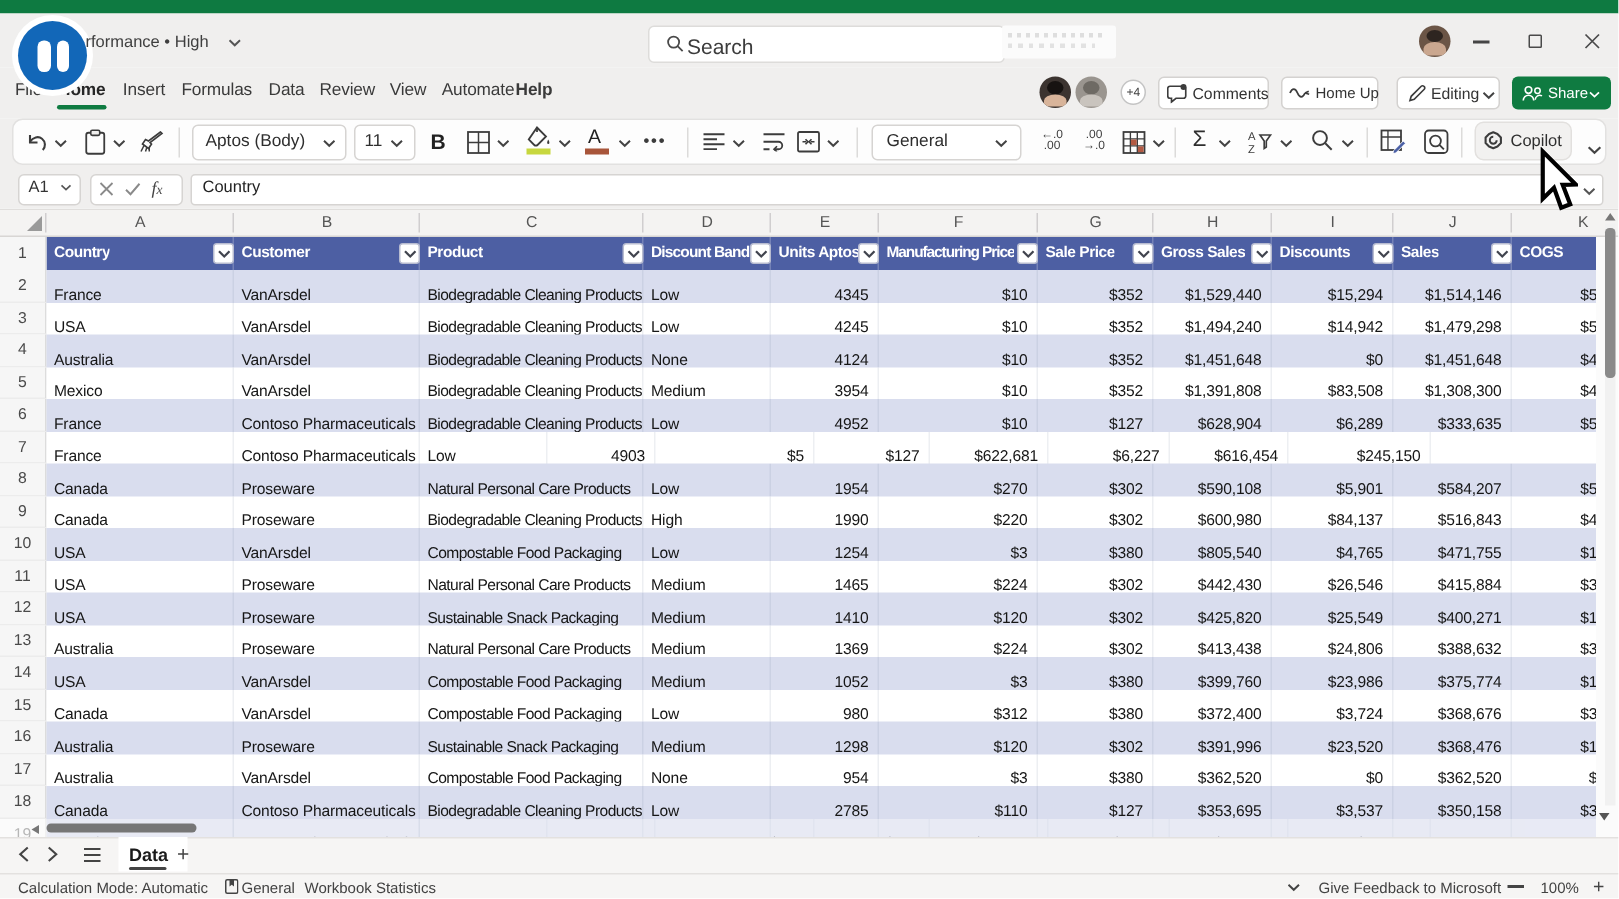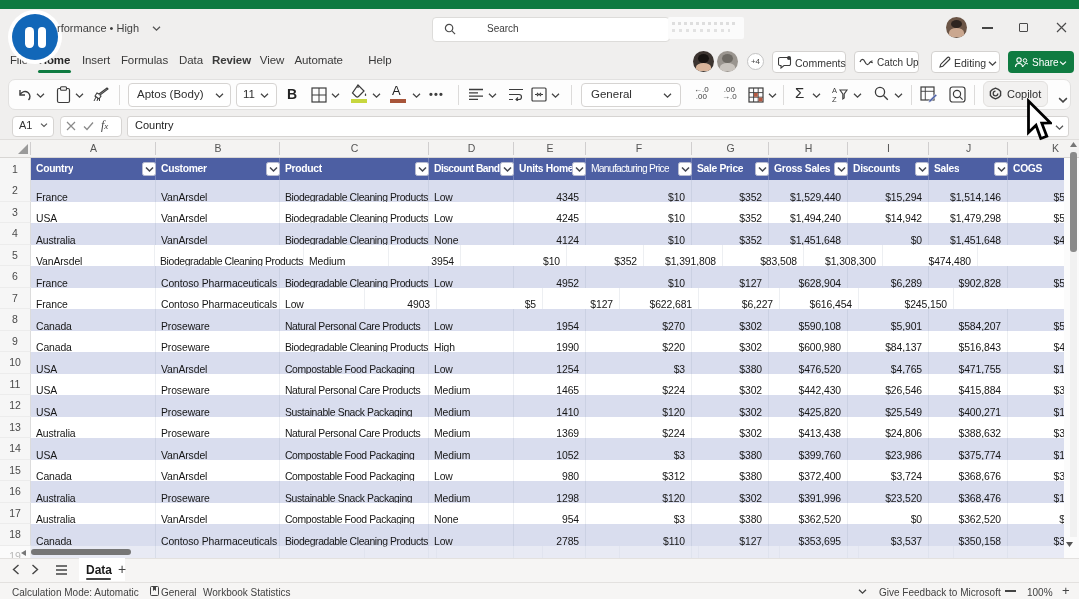--- a/index.html
+++ b/index.html
@@ -30,43 +30,43 @@
 <div class="abs titlebar"></div>
 <div class="abs" style="left:57px;top:22px;font-size:11px;color:#3f3f3f;z-index:60">rformance • High</div>
 <svg style="position:absolute;left:152px;top:25px" width="9" height="7" viewBox="0 0 9 7">
     <path d="M1 1.8 L4.5 5.2 L8 1.8" fill="none" stroke="#555" stroke-width="1.3"></path>
   </svg>
 <div class="abs" style="left:432px;top:17px;width:238px;height:25px;background:#fff;border:1px solid #dddcda;border-radius:4px"></div>
 <svg class="abs" style="left:444px;top:23px" width="12" height="12" viewBox="0 0 13 13">
     <circle cx="5.5" cy="5.5" r="4" fill="none" stroke="#4a4a4a" stroke-width="1.3"></circle>
     <line x1="8.6" y1="8.6" x2="12" y2="12" stroke="#4a4a4a" stroke-width="1.3"></line>
   </svg>
-<div class="abs" style="left:487px;top:23px;font-size:10px;color:#3c3c3c">Search</div>
+<div class="abs" style="left:458px;top:23px;font-size:14px;color:#3c3c3c">Search</div>
 <div class="abs" style="left:668px;top:17px;width:76px;height:22px;background:#fbfbfb;border-radius:2px"></div>
 <div class="abs" style="left:672px;top:22px;width:66px;height:3px;background:repeating-linear-gradient(90deg,#dedede 0 3px,#fbfbfb 3px 6px)"></div>
 <div class="abs" style="left:672px;top:29px;width:58px;height:3px;background:repeating-linear-gradient(90deg,#e2e2e2 0 3px,#fbfbfb 3px 7px)"></div>
 <div class="abs" style="left:946px;top:17px;width:21px;height:21px;border-radius:50%;background:#6b5546;overflow:hidden">
     <div style="position:absolute;left:5px;top:3px;width:11px;height:8px;border-radius:50%;background:#2e2520"></div>
     <div style="position:absolute;left:3px;top:11px;width:15px;height:9px;border-radius:50% 50% 0 0;background:#caa78f"></div>
   </div>
 <div class="abs" style="left:982px;top:27px;width:11px;height:1.5px;background:#454545"></div>
 <div class="abs" style="left:1019px;top:23px;width:9px;height:9px;border:1.2px solid #4a4a4a;border-radius:1px"></div>
 <svg class="abs" style="left:1056px;top:22px" width="11" height="11" viewBox="0 0 11 11">
     <path d="M1 1 L10 10 M10 1 L1 10" stroke="#4a4a4a" stroke-width="1.15"></path>
   </svg>
 <div class="abs tabrow"></div>
 <div class="tab" style="left:19px;transform:translateX(-50%);font-weight:400;color:#3a3a3a">File</div>
 <div class="tab" style="left:54.5px;transform:translateX(-50%);font-weight:700;color:#262626">Home</div>
 <div class="tab" style="left:96px;transform:translateX(-50%);font-weight:400;color:#3a3a3a">Insert</div>
 <div class="tab" style="left:144.5px;transform:translateX(-50%);font-weight:400;color:#3a3a3a">Formulas</div>
 <div class="tab" style="left:191px;transform:translateX(-50%);font-weight:400;color:#3a3a3a">Data</div>
-<div class="tab" style="left:231.5px;transform:translateX(-50%);font-weight:700;color:#3a3a3a">Review</div>
+<div class="tab" style="left:231.5px;transform:translateX(-50%);font-weight:400;color:#3a3a3a">Review</div>
 <div class="tab" style="left:272px;transform:translateX(-50%);font-weight:400;color:#3a3a3a">View</div>
 <div class="tab" style="left:318.7px;transform:translateX(-50%);font-weight:400;color:#3a3a3a">Automate</div>
-<div class="tab" style="left:380px;transform:translateX(-50%);font-weight:400;color:#3a3a3a">Help</div>
+<div class="tab" style="left:356px;transform:translateX(-50%);font-weight:700;color:#3a3a3a">Help</div>
 <div class="abs" style="left:38px;top:70px;width:33px;height:2.6px;background:#0f7b41;border-radius:2px"></div>
 <div class="abs" style="left:693px;top:51px;width:21px;height:21px;border-radius:50%;background:#3c3430;overflow:hidden">
     <div style="position:absolute;left:5px;top:3px;width:11px;height:9px;border-radius:50%;background:#171311"></div>
     <div style="position:absolute;left:3px;top:12px;width:15px;height:8px;border-radius:50% 50% 0 0;background:#d8b49a"></div>
   </div>
 <div class="abs" style="left:717px;top:51px;width:21px;height:21px;border-radius:50%;background:#9a958f;overflow:hidden">
     <div style="position:absolute;left:5px;top:3px;width:11px;height:9px;border-radius:50%;background:#6e6a64"></div>
     <div style="position:absolute;left:3px;top:12px;width:15px;height:8px;border-radius:50% 50% 0 0;background:#c9c4be"></div>
   </div>
 <div class="abs" style="left:747px;top:53px;width:17px;height:17px;border-radius:50%;background:#fff;border:1px solid #c4c4c4;font-size:8px;color:#444;display:flex;align-items:center;justify-content:center">+4</div>
@@ -74,21 +74,21 @@
 <svg class="abs" style="left:778px;top:56px" width="14" height="13" viewBox="0 0 14 13">
     <path d="M2 1.5 h9 a1.5 1.5 0 0 1 1.5 1.5 v5 a1.5 1.5 0 0 1 -1.5 1.5 h-5 l-3 2.5 v-2.5 h-1 a1.5 1.5 0 0 1 -1.5 -1.5 v-5 a1.5 1.5 0 0 1 1.5 -1.5 z" fill="none" stroke="#3c3c3c" stroke-width="1.1"></path>
     <circle cx="11" cy="2" r="2" fill="#3c3c3c"></circle>
   </svg>
 <div class="abs" style="left:795px;top:57px;font-size:10.5px;color:#333">Comments</div>
 <div class="btn" style="left:854px;top:51px;width:65px;height:22px"></div>
 <svg class="abs" style="left:859px;top:58px" width="15" height="8" viewBox="0 0 15 8">
     <path d="M1 4 C2.5 0.5 4.5 0.5 6 4 C7.5 7.5 9.5 7.5 11 4" fill="none" stroke="#3c3c3c" stroke-width="1.2"></path>
     <path d="M11 4 l2.5 -1.2 M11 4 l2.8 0.8" fill="none" stroke="#3c3c3c" stroke-width="1.1"></path>
   </svg>
-<div class="abs" style="left:877px;top:57px;font-size:10px;color:#333">Catch Up</div>
+<div class="abs" style="left:877px;top:57px;font-size:10px;color:#333">Home Up</div>
 <div class="btn" style="left:931px;top:51px;width:69px;height:22px"></div>
 <svg class="abs" style="left:938px;top:56px" width="13" height="13" viewBox="0 0 13 13">
     <path d="M2 11 L2.8 8.2 L9.5 1.5 a1.2 1.2 0 0 1 1.7 0 l0.3 0.3 a1.2 1.2 0 0 1 0 1.7 L4.8 10.2 Z" fill="none" stroke="#3c3c3c" stroke-width="1.1"></path>
   </svg>
 <div class="abs" style="left:954px;top:57px;font-size:10.5px;color:#333">Editing</div>
 <svg style="position:absolute;left:988px;top:60px" width="9" height="7" viewBox="0 0 9 7">
     <path d="M1 1.8 L4.5 5.2 L8 1.8" fill="none" stroke="#444" stroke-width="1.3"></path>
   </svg>
 <div class="abs" style="left:1008px;top:51px;width:66px;height:22px;background:#0f7b41;border-radius:4px"></div>
 <svg class="abs" style="left:1014px;top:56px" width="15" height="13" viewBox="0 0 15 13">
@@ -307,29 +307,29 @@
       </div>
 <div style="position:absolute;left:398px;top:0;width:85px;height:22px;border-right:1px solid rgba(255,255,255,0.22)">
         <div style="position:absolute;left:5px;top:4.5px;font-size:10.3px;letter-spacing:-0.55px;font-weight:700;color:#fff;white-space:nowrap;max-width:78px;overflow:hidden">Discount Band</div>
         <div class="fbtn" style="right:-1px">
           <svg style="position:absolute;left:2px;top:3px" width="9" height="7" viewBox="0 0 9 7">
             <path d="M1 1.5 L4.5 5 L8 1.5" fill="none" stroke="#42454f" stroke-width="1.5"></path>
           </svg>
         </div>
       </div>
 <div style="position:absolute;left:483px;top:0;width:72px;height:22px;border-right:1px solid rgba(255,255,255,0.22)">
-        <div style="position:absolute;left:5px;top:4.5px;font-size:10.3px;letter-spacing:-0.3px;font-weight:700;color:#fff;white-space:nowrap;max-width:65px;overflow:hidden">Units Home</div>
+        <div style="position:absolute;left:5px;top:4.5px;font-size:10.3px;letter-spacing:-0.3px;font-weight:700;color:#fff;white-space:nowrap;max-width:65px;overflow:hidden">Units Aptos</div>
         <div class="fbtn" style="right:-1px">
           <svg style="position:absolute;left:2px;top:3px" width="9" height="7" viewBox="0 0 9 7">
             <path d="M1 1.5 L4.5 5 L8 1.5" fill="none" stroke="#42454f" stroke-width="1.5"></path>
           </svg>
         </div>
       </div>
 <div style="position:absolute;left:555px;top:0;width:106px;height:22px;border-right:1px solid rgba(255,255,255,0.22)">
-        <div style="position:absolute;left:5px;top:4.5px;font-size:10.3px;letter-spacing:-0.72px;font-weight:400;color:#fff;white-space:nowrap;max-width:99px;overflow:hidden">Manufacturing Price</div>
+        <div style="position:absolute;left:5px;top:4.5px;font-size:10.3px;letter-spacing:-0.72px;font-weight:700;color:#fff;white-space:nowrap;max-width:99px;overflow:hidden">Manufacturing Price</div>
         <div class="fbtn" style="right:-1px">
           <svg style="position:absolute;left:2px;top:3px" width="9" height="7" viewBox="0 0 9 7">
             <path d="M1 1.5 L4.5 5 L8 1.5" fill="none" stroke="#42454f" stroke-width="1.5"></path>
           </svg>
         </div>
       </div>
 <div style="position:absolute;left:661px;top:0;width:77px;height:22px;border-right:1px solid rgba(255,255,255,0.22)">
         <div style="position:absolute;left:5px;top:4.5px;font-size:10.3px;letter-spacing:-0.3px;font-weight:700;color:#fff;white-space:nowrap;max-width:70px;overflow:hidden">Sale Price</div>
         <div class="fbtn" style="right:-1px">
           <svg style="position:absolute;left:2px;top:3px" width="9" height="7" viewBox="0 0 9 7">
@@ -402,20 +402,21 @@
 <div class="cell cr" style="width:72px">4124</div>
 <div class="cell cr" style="width:106px">$10</div>
 <div class="cell cr" style="width:77px">$352</div>
 <div class="cell cr" style="width:79px">$1,451,648</div>
 <div class="cell cr" style="width:81px">$0</div>
 <div class="cell cr" style="width:79px">$1,451,648</div>
 <div class="cell cr" style="width:95px">$494,880</div>
 </div>
 <div class="rnum" style="top:105.5px;position:absolute;left:0;top:105.5px;">5</div>
 <div class="row odd" style="top:105.5px;">
+<div class="cell cl" style="width:125px">Mexico</div>
 <div class="cell cl" style="width:124px">VanArsdel</div>
 <div class="cell cl squeeze" style="width:149px">Biodegradable Cleaning Products</div>
 <div class="cell cl" style="width:85px">Medium</div>
 <div class="cell cr" style="width:72px">3954</div>
 <div class="cell cr" style="width:106px">$10</div>
 <div class="cell cr" style="width:77px">$352</div>
 <div class="cell cr" style="width:79px">$1,391,808</div>
 <div class="cell cr" style="width:81px">$83,508</div>
 <div class="cell cr" style="width:79px">$1,308,300</div>
 <div class="cell cr" style="width:95px">$474,480</div>
@@ -424,21 +425,21 @@
 <div class="row even" style="top:127.0px;">
 <div class="cell cl" style="width:125px">France</div>
 <div class="cell cl" style="width:124px">Contoso Pharmaceuticals</div>
 <div class="cell cl squeeze" style="width:149px">Biodegradable Cleaning Products</div>
 <div class="cell cl" style="width:85px">Low</div>
 <div class="cell cr" style="width:72px">4952</div>
 <div class="cell cr" style="width:106px">$10</div>
 <div class="cell cr" style="width:77px">$127</div>
 <div class="cell cr" style="width:79px">$628,904</div>
 <div class="cell cr" style="width:81px">$6,289</div>
-<div class="cell cr" style="width:79px">$902,828</div>
+<div class="cell cr" style="width:79px">$333,635</div>
 <div class="cell cr" style="width:95px">$594,240</div>
 </div>
 <div class="rnum" style="top:148.5px;position:absolute;left:0;top:148.5px;">7</div>
 <div class="row odd" style="top:148.5px;">
 <div class="cell cl" style="width:125px">France</div>
 <div class="cell cl" style="width:124px">Contoso Pharmaceuticals</div>
 <div class="cell cl" style="width:85px">Low</div>
 <div class="cell cr" style="width:72px">4903</div>
 <div class="cell cr" style="width:106px">$5</div>
 <div class="cell cr" style="width:77px">$127</div>
@@ -477,21 +478,21 @@
 </div>
 <div class="rnum" style="top:213.0px;position:absolute;left:0;top:213.0px;">10</div>
 <div class="row even" style="top:213.0px;">
 <div class="cell cl" style="width:125px">USA</div>
 <div class="cell cl" style="width:124px">VanArsdel</div>
 <div class="cell cl squeeze" style="width:149px">Compostable Food Packaging</div>
 <div class="cell cl" style="width:85px">Low</div>
 <div class="cell cr" style="width:72px">1254</div>
 <div class="cell cr" style="width:106px">$3</div>
 <div class="cell cr" style="width:77px">$380</div>
-<div class="cell cr" style="width:79px">$476,520</div>
+<div class="cell cr" style="width:79px">$805,540</div>
 <div class="cell cr" style="width:81px">$4,765</div>
 <div class="cell cr" style="width:79px">$471,755</div>
 <div class="cell cr" style="width:95px">$125,400</div>
 </div>
 <div class="rnum" style="top:234.5px;position:absolute;left:0;top:234.5px;">11</div>
 <div class="row odd" style="top:234.5px;">
 <div class="cell cl" style="width:125px">USA</div>
 <div class="cell cl" style="width:124px">Proseware</div>
 <div class="cell cl squeeze" style="width:149px">Natural Personal Care Products</div>
 <div class="cell cl" style="width:85px">Medium</div>

